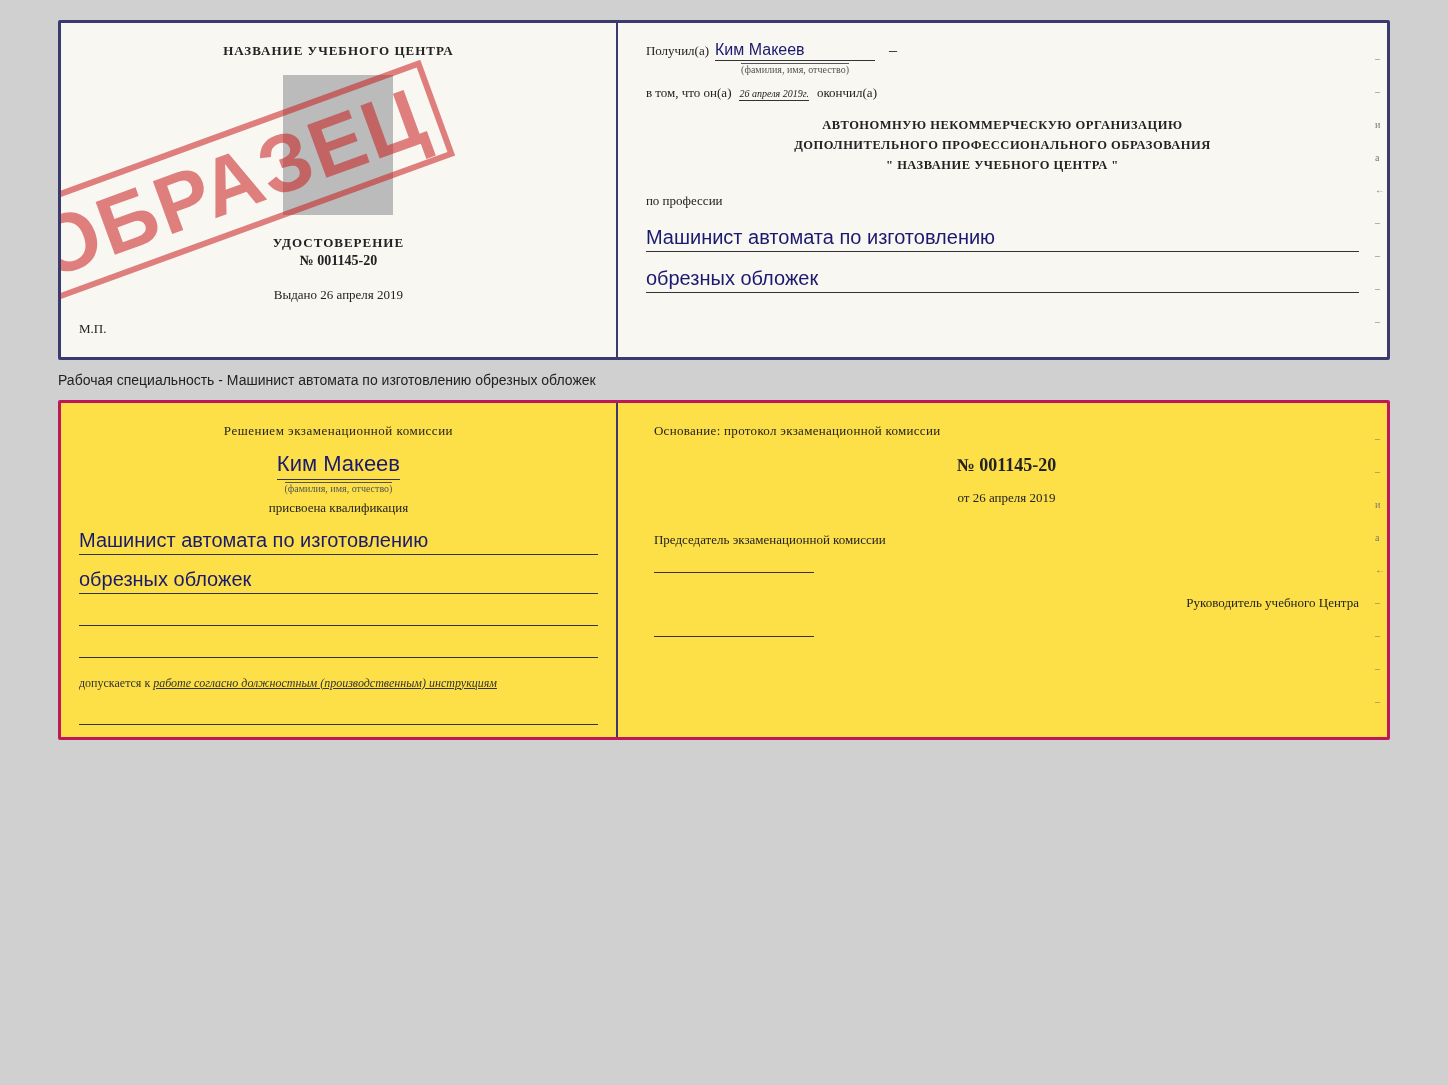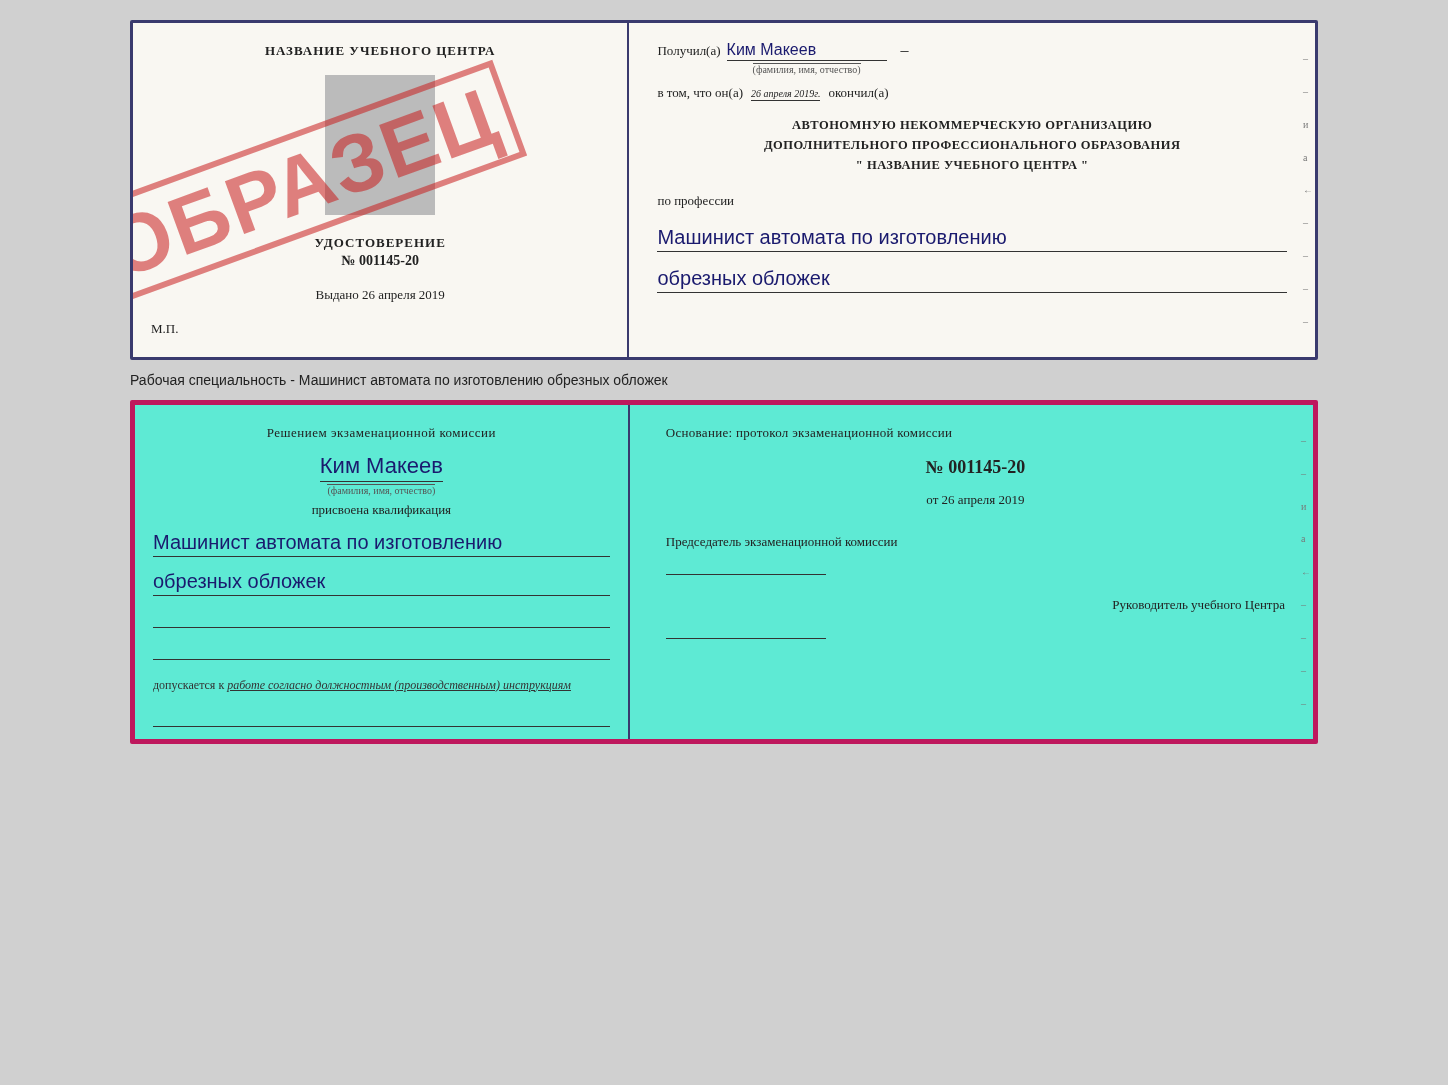--- a/index.html
+++ b/index.html
@@ -12,21 +12,21 @@
       flex-direction: column;
       align-items: center;
       padding: 20px;
       gap: 18px;
     }
 
     .document-wrapper {
       display: flex;
       flex-direction: column;
       gap: 10px;
-      width: 1188px;
+      width: 1332px;
     }
 
     
     .certificate-top {
       display: flex;
       width: 100%;
       background: #f9f7f2;
       border: 3px solid #3a3a6e;
       border-radius: 2px;
       overflow: hidden;
@@ -211,22 +211,22 @@
       font-size: 14px;
       color: #222;
       padding: 2px 0;
       font-family: Arial, sans-serif;
     }
 
     
     .certificate-bottom {
       display: flex;
       width: 100%;
-      background: #5eead4;
-      border: 5px solid #be185d;
+      background: #fde047;
+      border: 3px solid #be185d;
       border-radius: 2px;
       overflow: hidden;
       min-height: 340px;
     }
 
     .cert-bottom-left {
       width: 42%;
       border-right: 2px solid #3a3a6e;
       padding: 18px 18px 12px 18px;
       display: flex;

